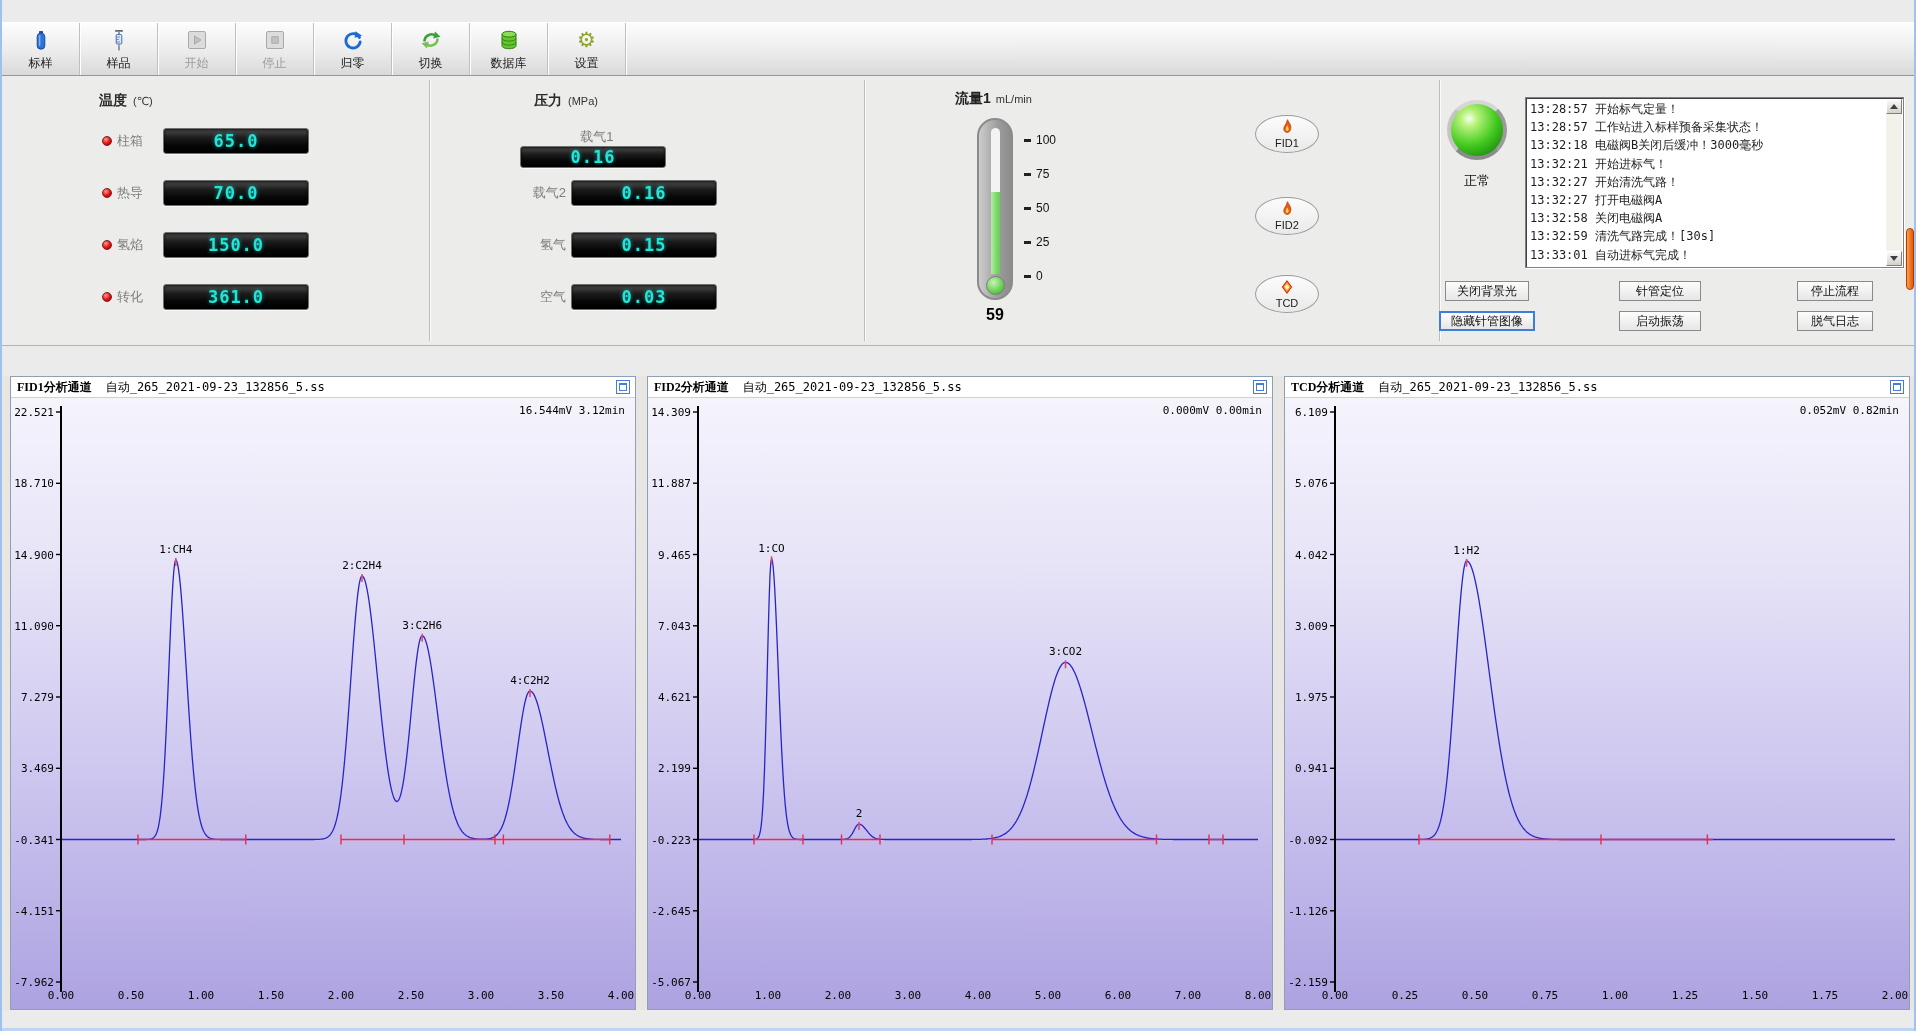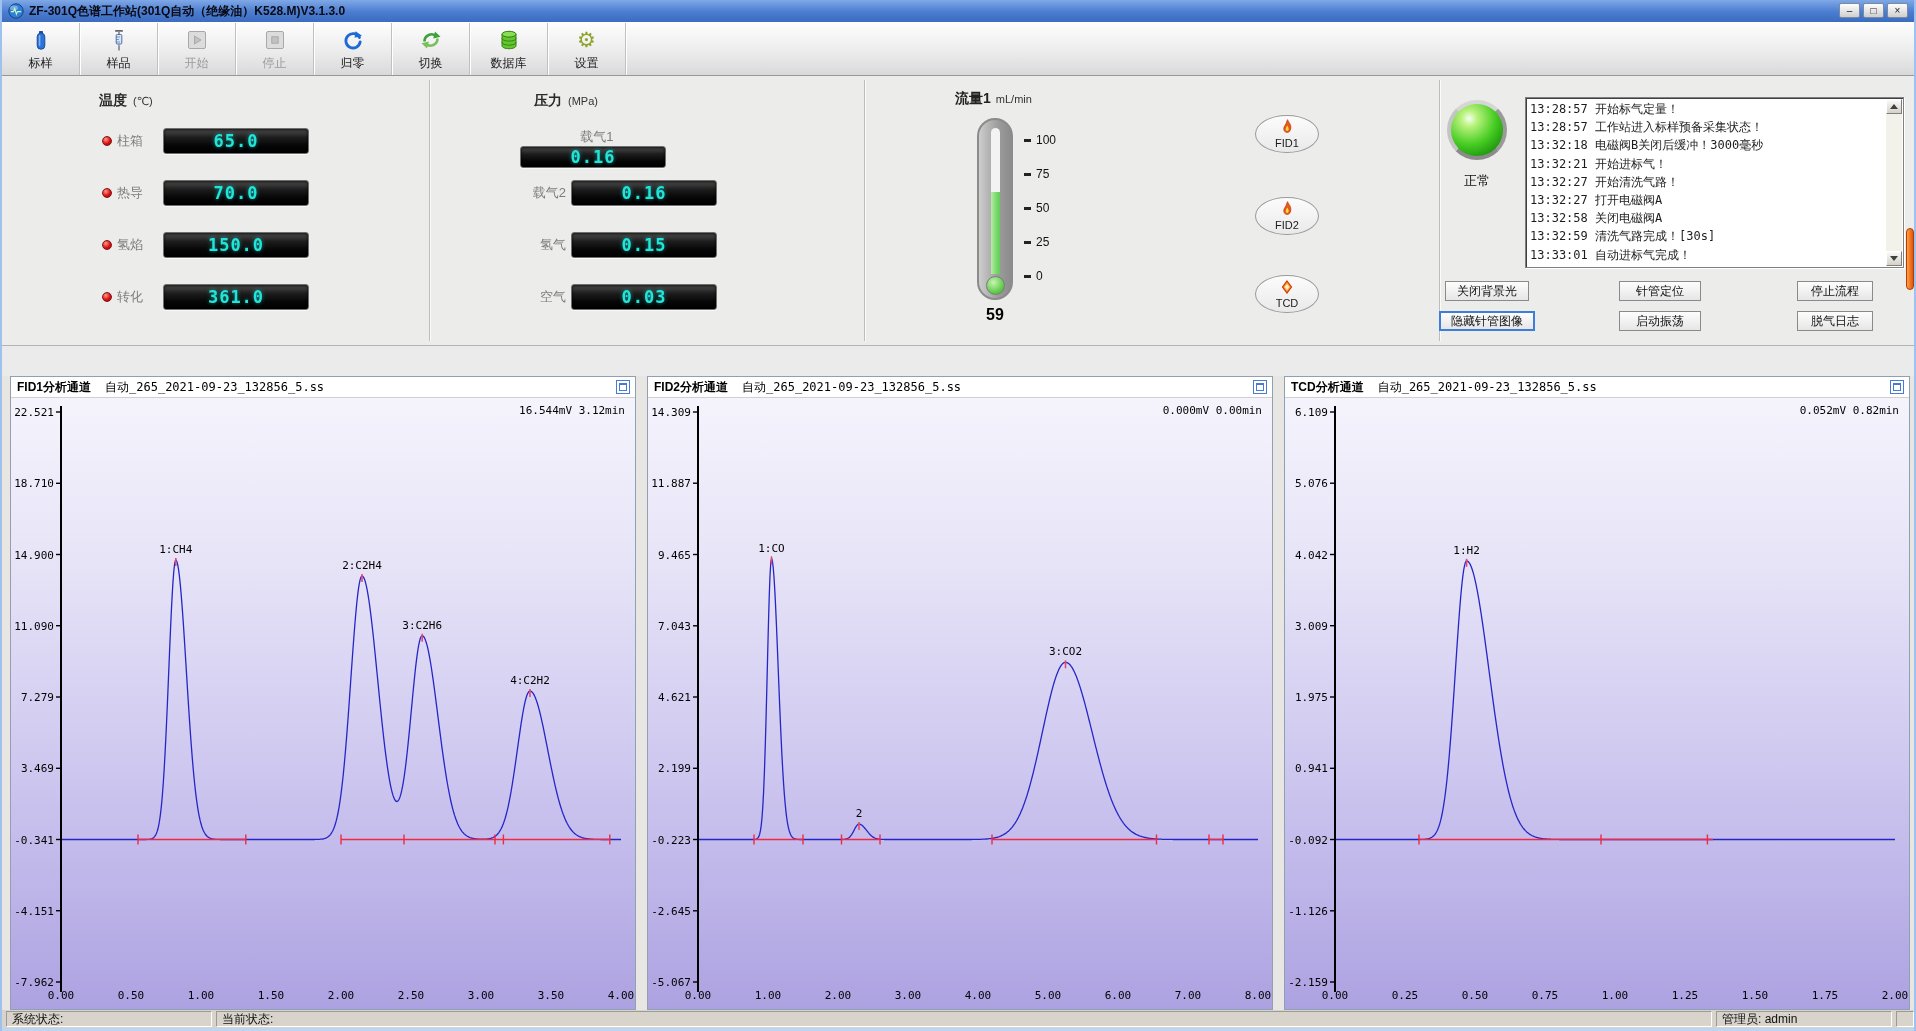--- a/index.html
+++ b/index.html
@@ -81,21 +81,21 @@
   
   .peakbar { position:absolute; left:0; top:346px; width:100%; height:30px; background:#eae8e4; border-bottom:1px solid #c6c4c0;
     display:flex; align-items:center; padding-left:8px; gap:6px; }
   .peak-btn { height:22px; padding:0 13px; background:linear-gradient(#fefefe,#e2e2e2); border:1px solid #828282;
     font-size:12px; color:#111; display:flex; align-items:center; }
 
   
   .charts { position:absolute; left:0; top:376px; width:100%; height:634px; background:#e8e6e2; }
   .chart-panel { position:absolute; top:0; width:626px; height:634px; background:#fff; border:1px solid #8fa0b2; }
   .chart-header { height:21px; background:#fff; border-bottom:1px solid #d0d0d0; display:flex; align-items:center; padding:0 6px; position:relative; }
-  .chart-title { font-size:12px; font-weight:700; color:#000; }
+  .chart-title { font-size:12px; font-weight:700; color:#000;font-family:Liberation Serif, serif; }
   .chart-file { font-size:12px; color:#000; margin-left:14px; font-family:"DejaVu Sans Mono",monospace; }
   .chart-max { position:absolute; right:5px; top:3px; width:14px; height:14px; border:1px solid #4a7ad8; background:#fff; }
   .chart-max-inner { position:absolute; left:2px; top:2px; width:8px; height:8px; border:1px solid #4a7ad8; border-top-width:2px; }
   .chart-plot { position:relative; width:624px; height:611px;
     background:linear-gradient(180deg,#f5f4fc 0%,#e6e3f7 28%,#cdc6ef 62%,#ada2e1 100%); }
   .chart-plot svg { position:absolute; inset:0; }
   .cl { font:11px "DejaVu Sans Mono",monospace; fill:#000; }
 
   
   .statusbar { position:absolute; left:0; top:1010px; width:100%; height:18px; background:#d8d4cc; }
@@ -103,35 +103,20 @@
     font-size:12px; color:#111; padding-left:5px; line-height:14px; }
   .bottomstrip { position:absolute; left:0; top:1028px; width:100%; height:3px; background:#bcd6f2; }
   .orange-pill { position:absolute; right:0px; top:152px; width:8px; height:62px; border-radius:4px;
     background:linear-gradient(90deg,#ffa040,#e05510); border:1px solid #b03c06; }
 </style>
 </head>
 <body>
 
 <div class="window">
 
-  <div class="titlebar">
-    <span class="app-icon">
-      <svg viewBox="0 0 16 16" width="16" height="16">
-        <circle cx="8" cy="8" r="7.2" fill="#2f7fd6" stroke="#16457e"></circle>
-        <ellipse cx="6" cy="5" rx="4" ry="2.4" fill="rgba(255,255,255,0.35)"></ellipse>
-        <path d="M2.8 8.6 L5.6 8.6 L6.7 5.4 L8.4 11.2 L9.4 8.6 L13.2 8.6" stroke="#c6f7c6" stroke-width="1.1" fill="none"></path>
-      </svg>
-    </span>
-    <span class="title-text">ZF-301Q色谱工作站(301Q自动（绝缘油）K528.M)V3.1.3.0</span>
-    <span class="win-controls">
-        <div class="win-btn">–</div>
-        <div class="win-btn">□</div>
-        <div class="win-btn">×</div>
-      </span>
-  </div>
 
   <div class="toolbar">
       <div class="tb-btn">
         <div class="tb-icon">
           <svg viewBox="0 0 24 24" width="24" height="24">
             <rect x="10" y="3" width="4" height="2.6" rx="0.6" fill="#1d4f9e"></rect>
             <rect x="8.2" y="5.2" width="7.6" height="16" rx="3.6" fill="#2b72d9" stroke="#1a4a96"></rect>
             <rect x="9.8" y="7" width="1.6" height="11" rx="0.8" fill="#7fb0f0"></rect>
           </svg>
         </div>
@@ -522,20 +507,14 @@
             <text x="400.0" y="601" text-anchor="middle" class="cl">1.25</text>
             <text x="470.0" y="601" text-anchor="middle" class="cl">1.50</text>
             <text x="540.0" y="601" text-anchor="middle" class="cl">1.75</text>
             <text x="610.0" y="601" text-anchor="middle" class="cl">2.00</text>
             <text x="614" y="16" text-anchor="end" class="cl">0.052mV 0.82min</text>
           </svg>
     </div>
   </div>
 </div>
 
-  <div class="statusbar">
-    <div class="sb-seg" style="left:4px; width:206px">系统状态:</div>
-    <div class="sb-seg" style="left:214px; width:1496px">当前状态:</div>
-    <div class="sb-seg" style="left:1714px; width:176px">管理员: admin</div>
-    <div class="sb-seg" style="left:1894px; width:18px"></div>
-  </div>
   <div class="bottomstrip"></div>
 </div>
 
 </body></html>

